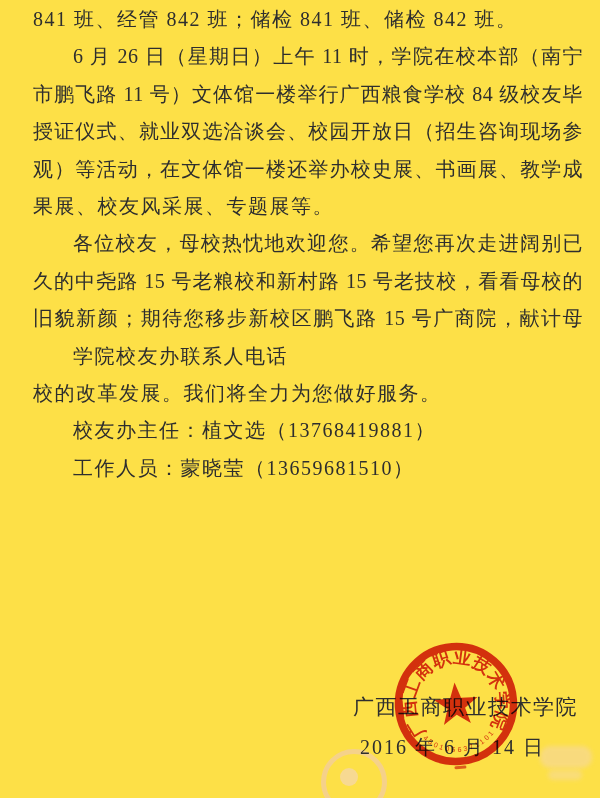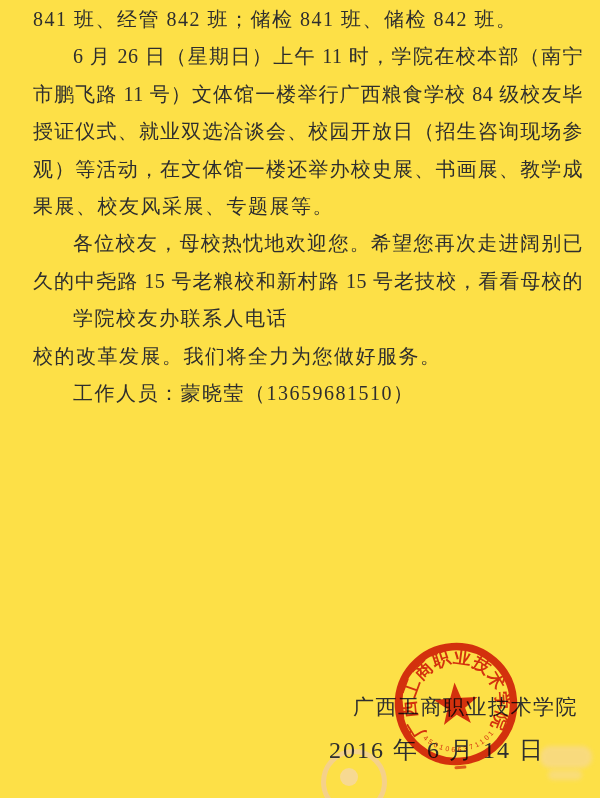--- a/index.html
+++ b/index.html
@@ -34,21 +34,21 @@
   .sig-org{
     position:absolute;
     top:693px;right:22px;
     font-size:21px;
     letter-spacing:1.5px;
     z-index:2;
   }
   .sig-date{
     position:absolute;
     top:734px;right:55px;
-    font-size:24px;
+    font-size:20px;
     letter-spacing:2px;
     z-index:2;
   }
   .seal{
     position:absolute;
     left:371px;top:619px;
     width:170px;height:170px;
     z-index:3;
     mix-blend-mode:multiply;
     opacity:0.88;
@@ -97,22 +97,24 @@
 
   <div class="body-text">
     <div class="line">841 班、经管 842 班；储检 841 班、储检 842 班。</div>
     <div class="line ind j">6 月 26 日（星期日）上午 11 时，学院在校本部（南宁</div>
     <div class="line j">市鹏飞路 11 号）文体馆一楼举行广西粮食学校 84 级校友毕</div>
     <div class="line j">授证仪式、就业双选洽谈会、校园开放日（招生咨询现场参</div>
     <div class="line j">观）等活动，在文体馆一楼还举办校史展、书画展、教学成</div>
     <div class="line">果展、校友风采展、专题展等。</div>
     <div class="line ind j">各位校友，母校热忱地欢迎您。希望您再次走进阔别已</div>
     <div class="line j">久的中尧路 15 号老粮校和新村路 15 号老技校，看看母校的</div>
+    <div class="line j">旧貌新颜；期待您移步新校区鹏飞路 15 号广商院，献计母</div>
     <div class="line ind">学院校友办联系人电话</div>
     <div class="line">校的改革发展。我们将全力为您做好服务。</div>
+    <div class="line ind">校友办主任：植文选（13768419881）</div>
     <div class="line ind">工作人员：蒙晓莹（13659681510）</div>
   </div>
 
   <div class="sig-org">广西工商职业技术学院</div>
   <div class="sig-date">2016 年 6 月 14 日</div>
 
   <div class="watermark-left"></div>
   <div class="watermark-right"></div>
   <div class="watermark-right2"></div>
 

